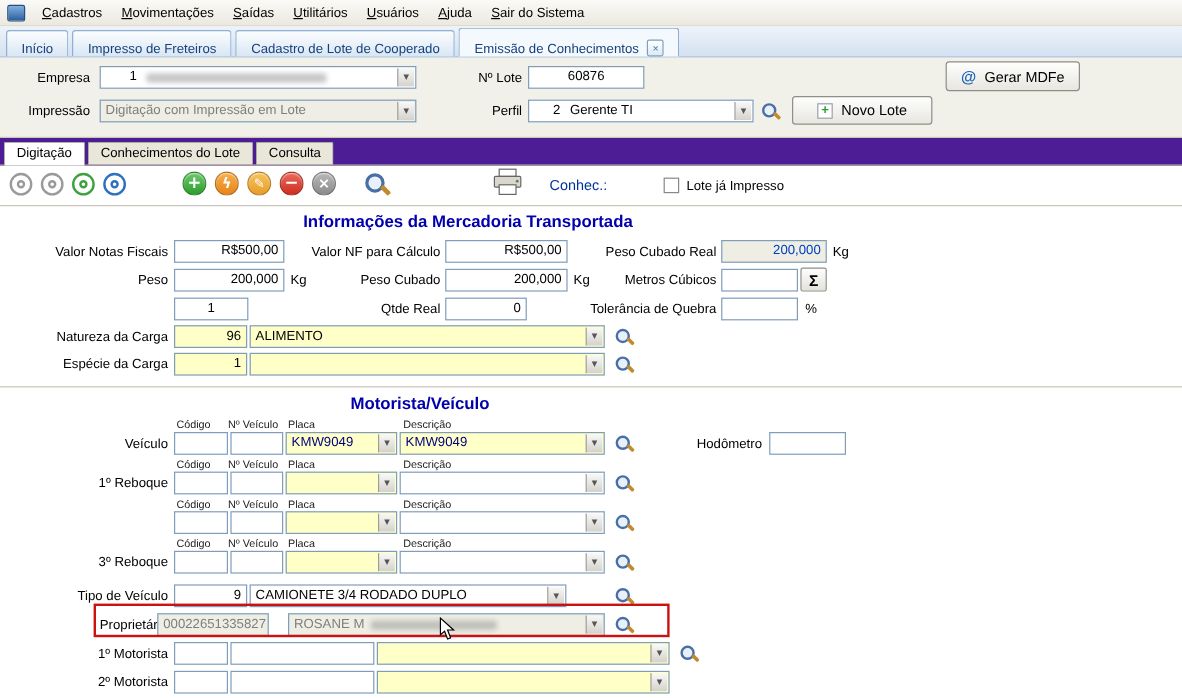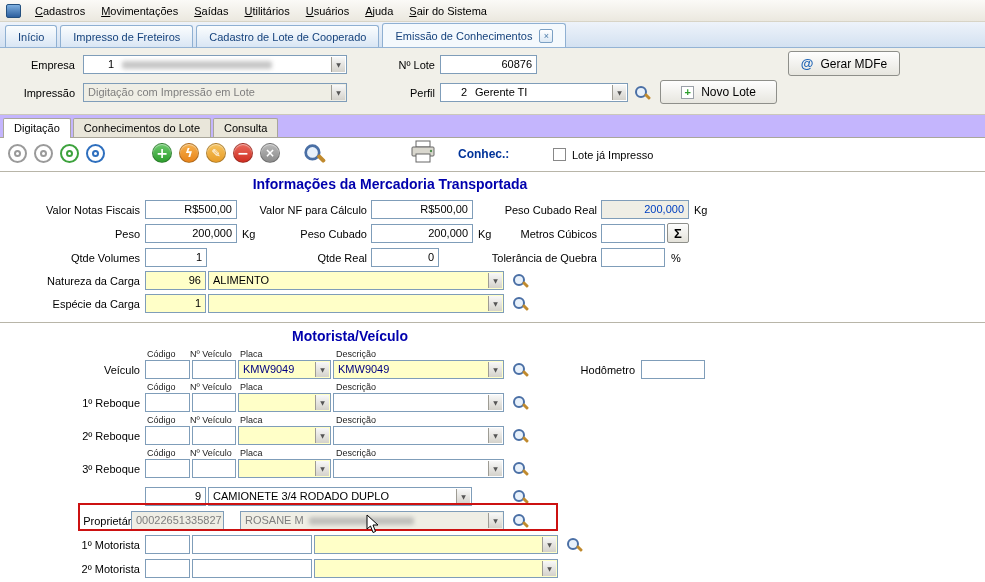--- a/index.html
+++ b/index.html
@@ -13,46 +13,46 @@
            display:flex;align-items:center;padding-left:4px}
   .appicon{display:inline-block;width:15px;height:14px;margin:0 6px 0 2px;border-radius:2px;
            background:linear-gradient(#7fb0e0,#2d5f9e);border:1px solid #24507f}
   .menu-item{display:inline-block;padding:3px 8px;cursor:default}
   .menu-item::first-letter{text-decoration:underline}
 
   
   .tabstrip{position:absolute;left:0;top:22px;width:985px;height:26px;
             background:linear-gradient(#eef3fa,#d3e1f1);border-bottom:1px solid #94b3d4;
             display:flex;align-items:flex-end;padding-left:5px;gap:3px}
-  .tab{height:22px;padding:0 12px;display:flex;align-items:center;gap:7px;
+  .tab{height:22px;padding:0 12px;display:flex;align-items:flex-end;gap:7px;
        border:1px solid #8fb0d2;border-bottom:none;border-radius:3px 3px 0 0;
        background:linear-gradient(#fbfdfe,#d9e6f4);color:#15427c;white-space:nowrap}
   .tab.active{background:#f4f9fd;height:24px}
   .closebox{display:inline-block;width:14px;height:14px;border:1px solid #7ba0c4;border-radius:2px;
             background:linear-gradient(#ffffff,#dce9f5);color:#4a7aa8;font-size:9px;
             line-height:12px;text-align:center}
 
   
   .hdr{position:absolute;left:0;top:48px;width:985px;height:67px;background:#f1f0e9;
        border-bottom:1px solid #cbc8ba}
 
   
-  .subtabstrip{position:absolute;left:0;top:115px;width:985px;height:23px;background:#c4b5fd;
+  .subtabstrip{position:absolute;left:0;top:115px;width:985px;height:23px;background:#4c1d95;
                border-bottom:1px solid #a9a69a;display:flex;align-items:flex-end;padding-left:3px}
   .subtab{padding:3px 10px;border:1px solid #a9a69a;border-bottom:none;border-radius:2px 2px 0 0;
           background:#e9e6da;margin-right:2px;white-space:nowrap}
   .subtab.active{background:#fff;position:relative;z-index:2;margin-bottom:-1px;padding-bottom:4px}
 
   
   .lbl{position:absolute;height:18px;line-height:18px;text-align:right;white-space:nowrap}
   .unit{position:absolute;height:18px;line-height:18px;white-space:nowrap}
   .fld{position:absolute;height:19px;border:1px solid #7f9db9;background:#fff;
        line-height:17px;padding:0 4px;white-space:nowrap;overflow:hidden}
   .fld.rt{text-align:right}
-  .fld.ctr{text-align:right}
+  .fld.ctr{text-align:center}
   .ylw{background:#ffffc8}
   .dis{background:#efeee5;color:#7e7e7e}
   .navy{color:#000080}
   .blueval{color:#0040c0}
   .combo{padding-right:17px}
   .arr{position:absolute;top:1px;right:1px;bottom:1px;width:14px;
        background:linear-gradient(#f8f8f8,#d4d2cb);border-left:1px solid #9e9c94;
        display:flex;align-items:center;justify-content:center;font-size:6px;color:#555;
        font-family:"DejaVu Sans",sans-serif}
   .flexfld{display:flex;align-items:center}
@@ -85,21 +85,21 @@
   .circle{position:absolute;width:20px;height:20px;border-radius:50%;display:flex;align-items:center;
           justify-content:center;color:#fff;font-weight:bold;cursor:pointer;
           border:1px solid rgba(0,0,0,.25);box-shadow:inset 0 1px 1px rgba(255,255,255,.5);
           font-family:"DejaVu Sans",sans-serif}
   .mag.big{transform:scale(1.35);transform-origin:top left}
 
   .sec-title{position:absolute;text-align:center;font-weight:bold;font-size:14px;color:#0000ad}
   .groove{position:absolute;left:0;width:985px;height:2px;border-top:1px solid #b8b5a8;
           border-bottom:1px solid #ffffff}
   .colh{position:absolute;font-size:9px;line-height:10px;color:#222;white-space:nowrap}
-  .conhec{position:absolute;font-weight:bold;font-size:12px;color:#003399}
+  .conhec{position:absolute;font-weight:normal;font-size:12px;color:#003399}
   .redbox{position:absolute;border:2px solid #cc1111;z-index:6}
 </style>
 </head>
 <body>
 
 <div class="page">
 
   <div class="menubar">
     <span class="appicon"></span>
     <span class="menu-item">Cadastros</span>
@@ -231,21 +231,20 @@
   <span class="unit" style="left:242px;top:225px">Kg</span>
   <span class="lbl" style="left:245px;top:225px;width:122px">Peso Cubado</span>
   <div class="fld rt" style="left:371px;top:224px;width:102px">200,000</div>
   <span class="unit" style="left:478px;top:225px">Kg</span>
   <span class="lbl" style="left:490px;top:225px;width:107px">Metros Cúbicos</span>
   <div class="fld" style="left:601px;top:224px;width:64px"></div>
   <div class="sbtn" style="left:667px;top:223px">
       <span>Σ</span>
     </div>
 
-  <span class="lbl" style="left:10px;top:249px;width:130px">Qtde Volumes</span>
   <div class="fld ctr" style="left:145px;top:248px;width:62px">1</div>
   <span class="lbl" style="left:245px;top:249px;width:122px">Qtde Real</span>
   <div class="fld rt" style="left:371px;top:248px;width:68px">0</div>
   <span class="lbl" style="left:480px;top:249px;width:117px">Tolerância de Quebra</span>
   <div class="fld" style="left:601px;top:248px;width:64px"></div>
   <span class="unit" style="left:671px;top:249px">%</span>
 
   <span class="lbl" style="left:10px;top:272px;width:130px">Natureza da Carga</span>
   <div class="fld rt ylw" style="left:145px;top:271px;width:61px">96</div>
   <div class="fld combo ylw" style="left:208px;top:271px;width:296px">
@@ -297,21 +296,20 @@
   </div>
   <div class="fld combo" style="left:333px;top:393px;width:171px">
     <span class="arr">▼</span>
   </div>
   <span class="mag" style="left:512px;top:395px"></span>
 
   <span class="colh" style="left:147px;top:415px">Código</span>
   <span class="colh" style="left:190px;top:415px">Nº Veículo</span>
   <span class="colh" style="left:240px;top:415px">Placa</span>
   <span class="colh" style="left:336px;top:415px">Descrição</span>
-  <span class="lbl" style="left:10px;top:427px;width:130px">2º Reboque</span>
   <div class="fld" style="left:145px;top:426px;width:45px"></div>
   <div class="fld" style="left:192px;top:426px;width:44px"></div>
   <div class="fld combo ylw" style="left:238px;top:426px;width:93px">
     <span class="arr">▼</span>
   </div>
   <div class="fld combo" style="left:333px;top:426px;width:171px">
     <span class="arr">▼</span>
   </div>
   <span class="mag" style="left:512px;top:428px"></span>
 
@@ -323,20 +321,21 @@
   <div class="fld" style="left:145px;top:459px;width:45px"></div>
   <div class="fld" style="left:192px;top:459px;width:44px"></div>
   <div class="fld combo ylw" style="left:238px;top:459px;width:93px">
     <span class="arr">▼</span>
   </div>
   <div class="fld combo" style="left:333px;top:459px;width:171px">
     <span class="arr">▼</span>
   </div>
   <span class="mag" style="left:512px;top:461px"></span>
 
+  <span class="lbl" style="left:10px;top:488px;width:130px">Tipo de Veículo</span>
   <div class="fld rt" style="left:145px;top:487px;width:61px">9</div>
   <div class="fld combo" style="left:208px;top:487px;width:264px">
     <span>CAMIONETE 3/4 RODADO DUPLO</span>
     <span class="arr">▼</span>
   </div>
   <span class="mag" style="left:512px;top:489px"></span>
 
   <div class="redbox" style="left:78px;top:503px;width:480px;height:28px"></div>
   <span class="lbl" style="left:10px;top:512px;width:130px">Proprietário</span>
   <div class="fld dis" style="left:131px;top:511px;width:93px">00022651335827</div>

